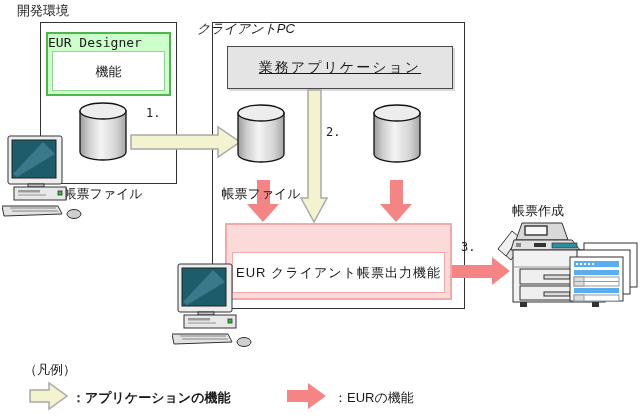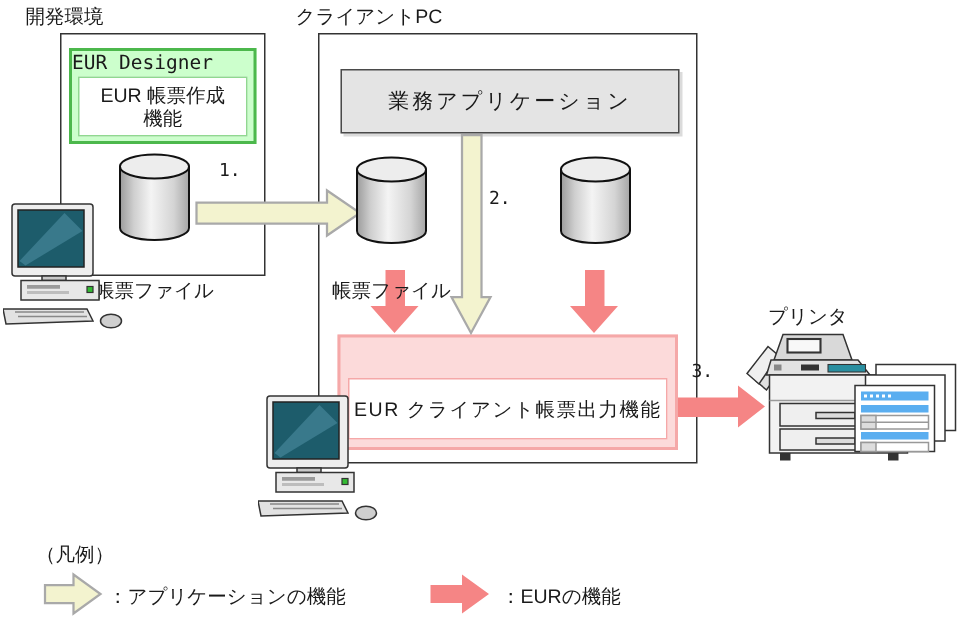--- a/index.html
+++ b/index.html
@@ -23,21 +23,21 @@
     border:1px solid var(--designer-inner-border,#90d890);
     display:flex; flex-direction:column; align-items:center; justify-content:center;
     font-size:13px; line-height:15px; text-align:center;
   }
 
   #app-box {
     position:absolute; left:227px; top:46px; width:224px; height:41px;
     background:var(--app-box-bg,#e4e4e4); border:1px solid #4a4a4a;
     box-shadow:2px 2px 0 rgba(0,0,0,0.14);
     display:flex; align-items:center; justify-content:center;
-    font-size:14px; letter-spacing:2px;
+    font-size:14px; letter-spacing:2px;text-decoration:underline;
   }
 
   #viewer-box {
     position:absolute; left:225px; top:223px; width:223px; height:73px;
     background:var(--viewer-bg,#fcdada); border:2px solid var(--viewer-border,#f5a8a8);
   }
   #viewer-title { display:block; text-align:center; font-size:13px; line-height:27px; }
   #viewer-inner {
     position:absolute; left:5px; right:5px; top:27px; bottom:5px; background:#fff;
     border:1px solid var(--viewer-border,#f5a8a8);
@@ -62,27 +62,26 @@
         <stop offset="0.78" stop-color="#d4d4d4"></stop>
         <stop offset="1" stop-color="#a6a6a6"></stop>
       </linearGradient>
     </defs>
   </svg>
 
   <div class="frame-box" id="dev-box" style="left:40px;top:22px;width:135px;height:160px;"></div>
   <div class="frame-box" id="client-box" style="left:212px;top:22px;width:251px;height:285px;"></div>
 
   <div class="abs lbl" style="left:17px;top:2px;">開発環境</div>
-  <div class="abs lbl" style="left:197px;top:2px;">クライアントPC</div>
-  <div class="abs lbl" style="left:512px;top:202px;">プリンタ</div>
+  <div class="abs lbl" style="left:197px;top:20px;font-style:italic;">クライアントPC</div>
+  <div class="abs lbl" style="left:512px;top:202px;">帳票作成</div>
 
   <div id="designer-box">
     <span id="designer-title" class="mono">EUR Designer</span>
     <div id="designer-inner">
-      <span>EUR 帳票作成</span>
       <span>機能</span>
     </div>
   </div>
 
   <div id="app-box">
     <span>業務アプリケーション</span>
   </div>
 
   <div id="viewer-box">
     <div id="viewer-inner">
@@ -187,16 +186,16 @@
     <rect x="78" y="54" width="45" height="5" fill="var(--paper-blue)"></rect>
     <rect x="78" y="61" width="45" height="9" fill="#fff" stroke="#999"></rect>
     <rect x="78" y="61" width="10" height="9" fill="#ddd" stroke="#999"></rect>
     <line x1="78" y1="65.5" x2="123" y2="65.5" stroke="#999"></line>
     <rect x="78" y="72" width="45" height="5" fill="var(--paper-blue)"></rect>
     <rect x="78" y="79" width="45" height="6" fill="#fff" stroke="#999"></rect>
     <rect x="78" y="79" width="10" height="6" fill="#ddd" stroke="#999"></rect>
   </svg>
 
   <div class="abs lbl" style="left:24px;top:361px;">（凡例）</div>
-  <div class="abs lbl" style="left:72px;top:389px;">：アプリケーションの機能</div>
+  <div class="abs lbl" style="left:72px;top:389px;font-weight:bold;">：アプリケーションの機能</div>
   <div class="abs lbl" style="left:334px;top:389px;">：EURの機能</div>
 
 </div>
 
 </body></html>

